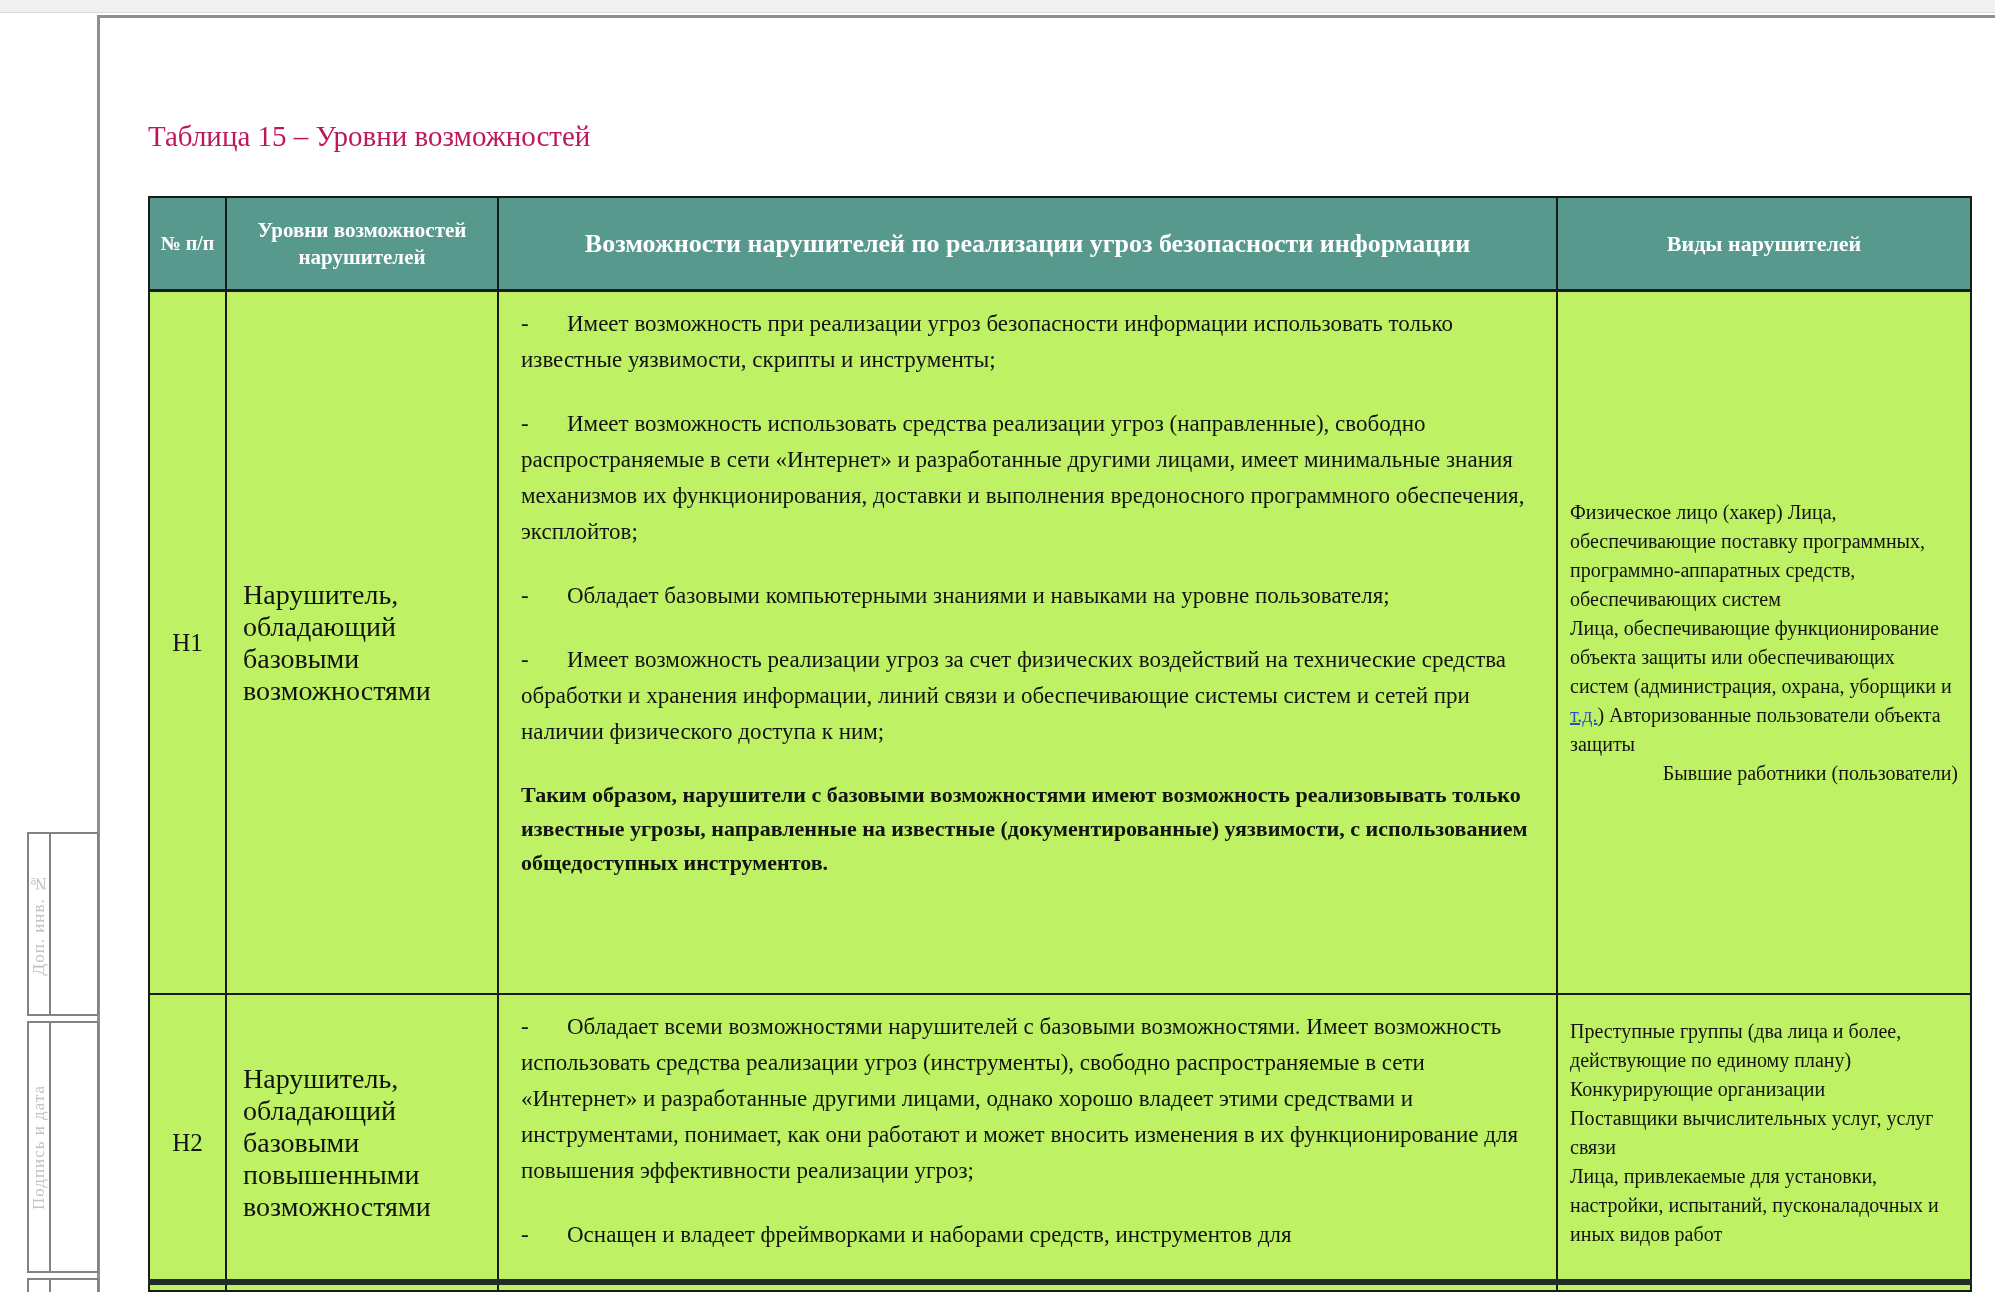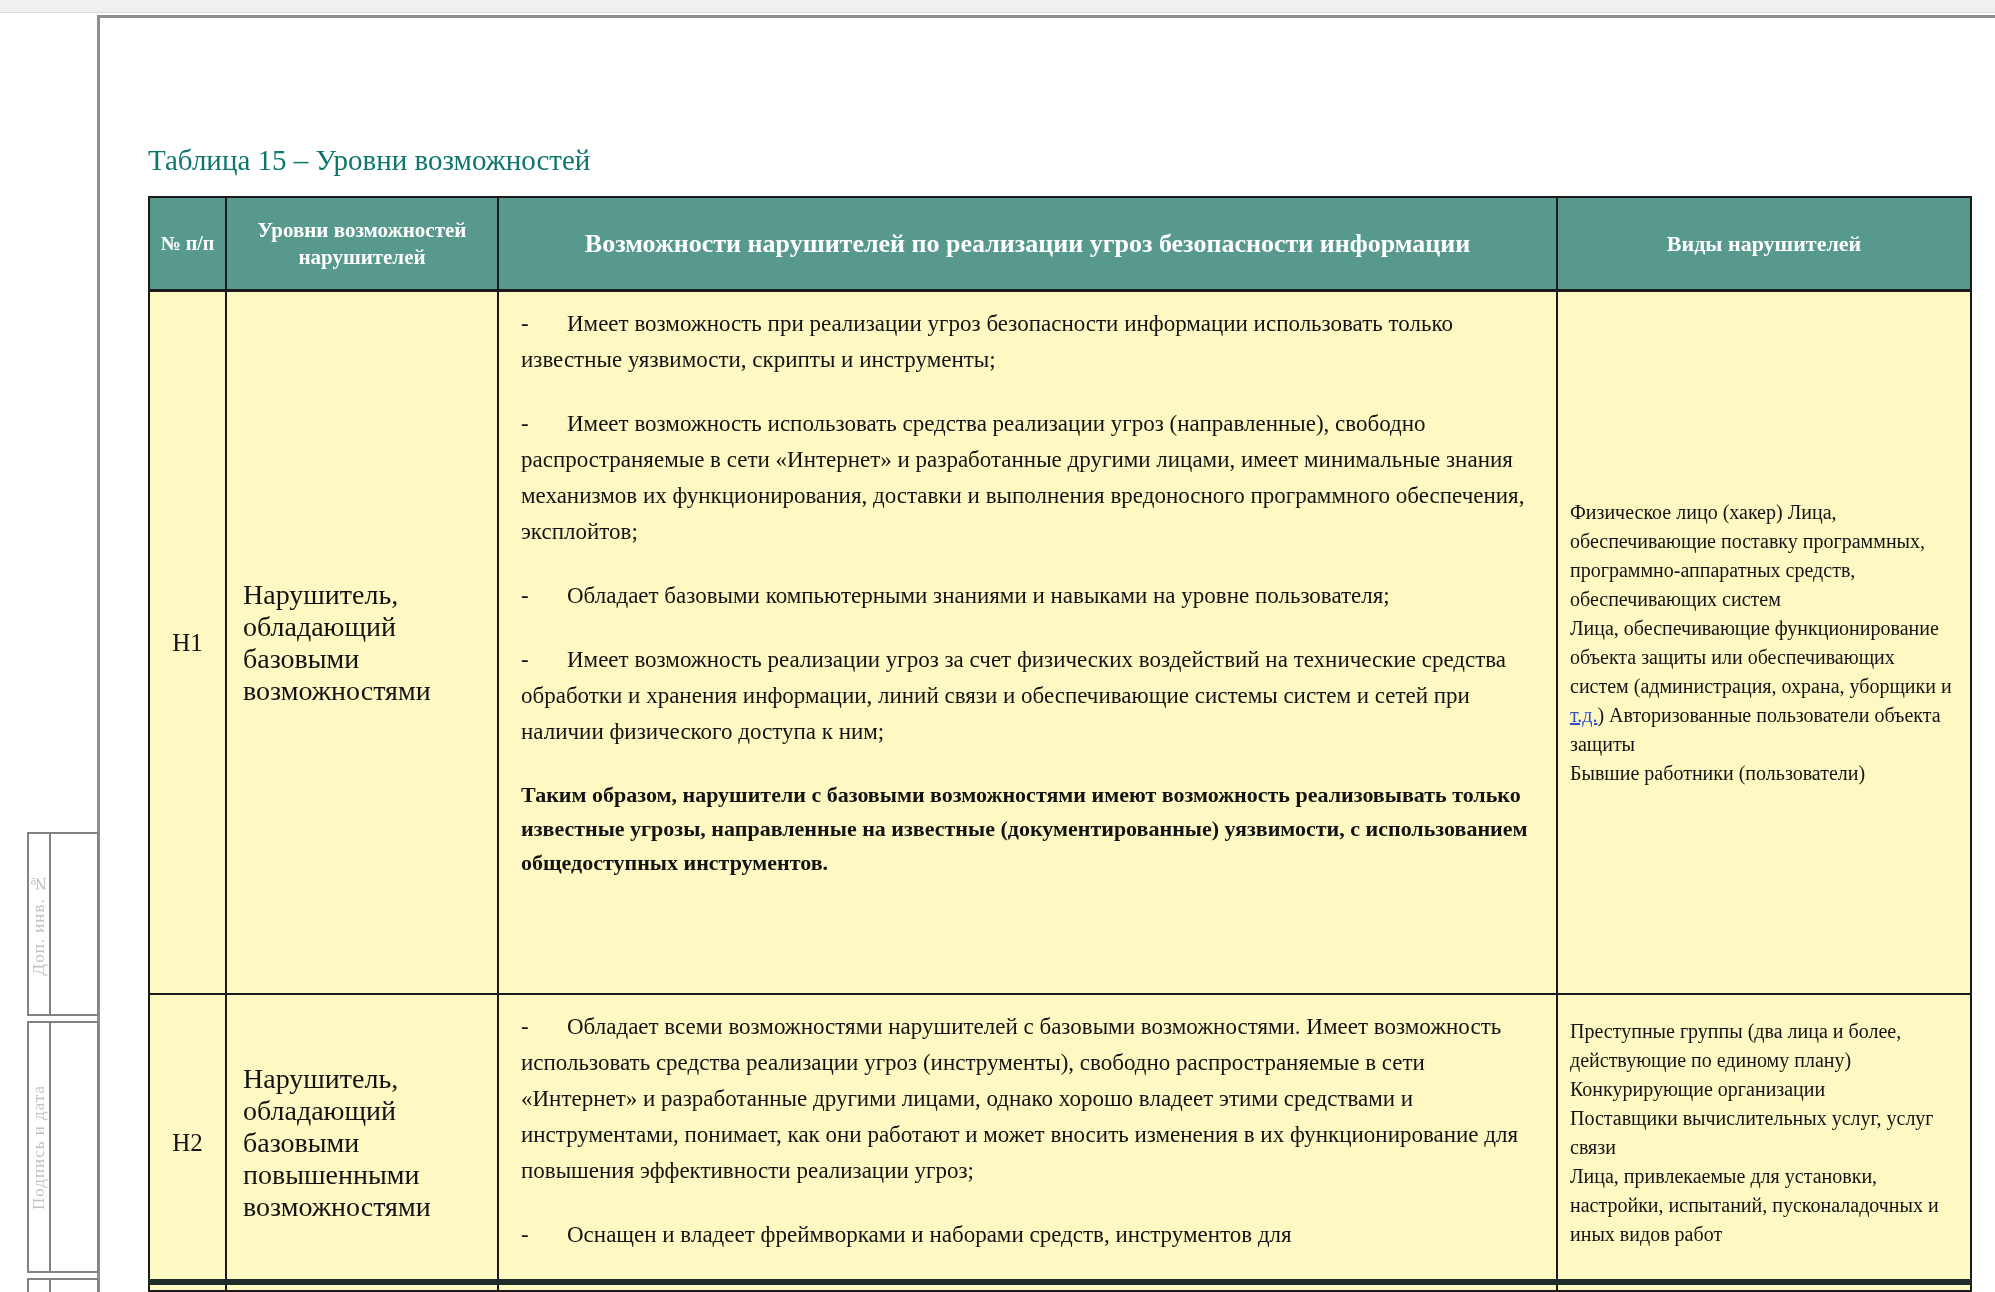--- a/index.html
+++ b/index.html
@@ -18,48 +18,48 @@
   .stamp-box .cell-l{width:20px;border-right:2px solid #828282;display:flex;align-items:center;justify-content:center;overflow:hidden;}
   .stamp-box .cell-r{flex:1;}
   .stamp-label{
     writing-mode:vertical-rl;transform:rotate(180deg);
     font-size:17px;color:var(--stamp-text,#c2c2c2);white-space:nowrap;letter-spacing:1px;
   }
   .box-dop{top:832px;height:180px;}
   .box-pod{top:1021px;height:248px;}
   .box-cut{top:1278px;height:14px;border-bottom:none;}
   
-  .doc-title{position:absolute;left:148px;top:144px;font-size:29px;color:#0f766e;}
+  .doc-title{position:absolute;left:148px;top:120px;font-size:29px;color:#be185d;}
   
   .tbl{
     position:absolute;left:148px;top:196px;width:1824px;height:1096px;
     border:2px solid var(--table-border,#1b1b1b);box-sizing:border-box;overflow:hidden;
     display:grid;grid-template-columns:77px 272px 1059px 412px;grid-template-rows:94px 703px 1fr;
-    background:#fef9c3;
+    background:#bef264;
   }
   .c{border-right:2px solid var(--table-border,#1b1b1b);border-bottom:2px solid var(--table-border,#1b1b1b);box-sizing:border-box;overflow:hidden;}
   .c.last-col{border-right:none;}
   .c.last-row{border-bottom:none;}
   .h{
     background:var(--header-bg,#58998e);color:var(--header-text,#ffffff);font-weight:bold;
     display:flex;align-items:center;justify-content:center;text-align:center;
     padding:4px 10px;line-height:27px;border-bottom-width:3px;
   }
   .h-num{font-size:20px;}
   .h-level{font-size:21px;}
   .h-cap{font-size:26px;}
   .h-types{font-size:22px;}
   .num-cell{display:flex;align-items:center;justify-content:center;font-size:25px;}
   .level-cell{display:flex;align-items:center;padding-left:16px;font-size:28px;line-height:32px;}
   .level-text{max-width:175px;}
   .cap-cell{padding:14px 15px 0 22px;font-size:23px;line-height:36px;}
   .bullet{margin:0 0 28px 0;}
   .dash{display:inline-block;width:46px;}
   .summary{font-weight:bold;font-size:22px;line-height:34px;margin:4px 0 0 0;}
-  .types-cell{display:flex;flex-direction:column;justify-content:center;padding:4px 12px;font-size:20px;line-height:29px;}
+  .types-cell{display:flex;flex-direction:column;justify-content:center;padding:4px 12px;font-size:20px;line-height:29px;align-items:flex-end;}
   .types-cell.top{justify-content:flex-start;padding-top:22px;}
   .tlink{color:var(--link-blue,#2d4fc4);text-decoration:underline;cursor:pointer;}
   
   .cut-bar{position:absolute;left:148px;top:1279px;width:1824px;height:6px;background:var(--dark-bar,#202c2a);}
 </style>
 </head>
 <body>
 
 <div class="top-strip"></div>
 <div class="frame-h"></div>

